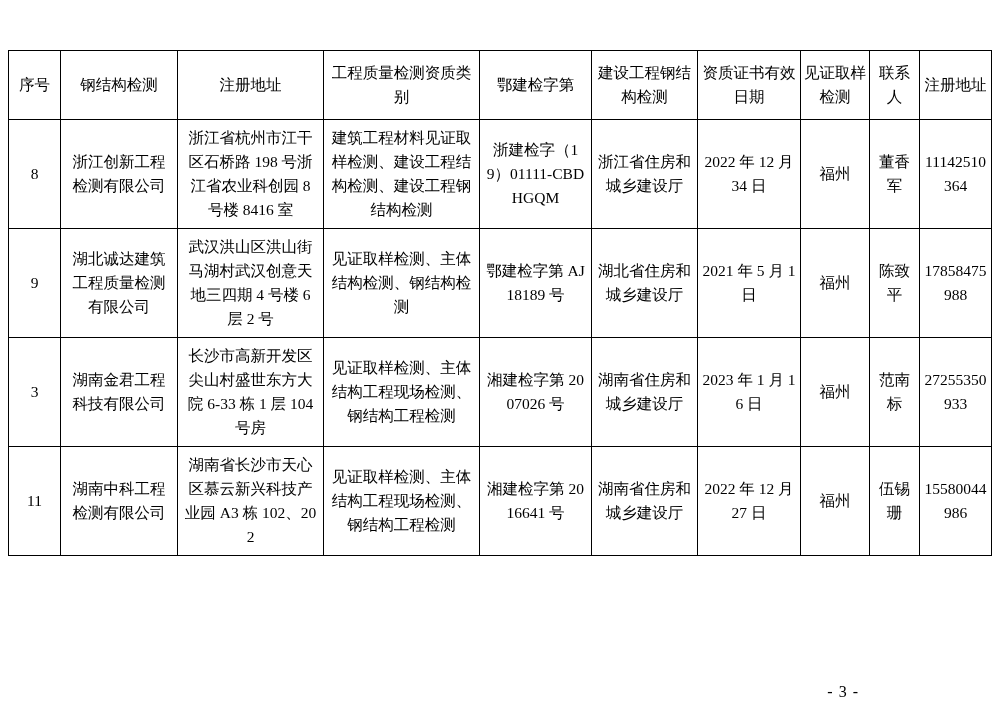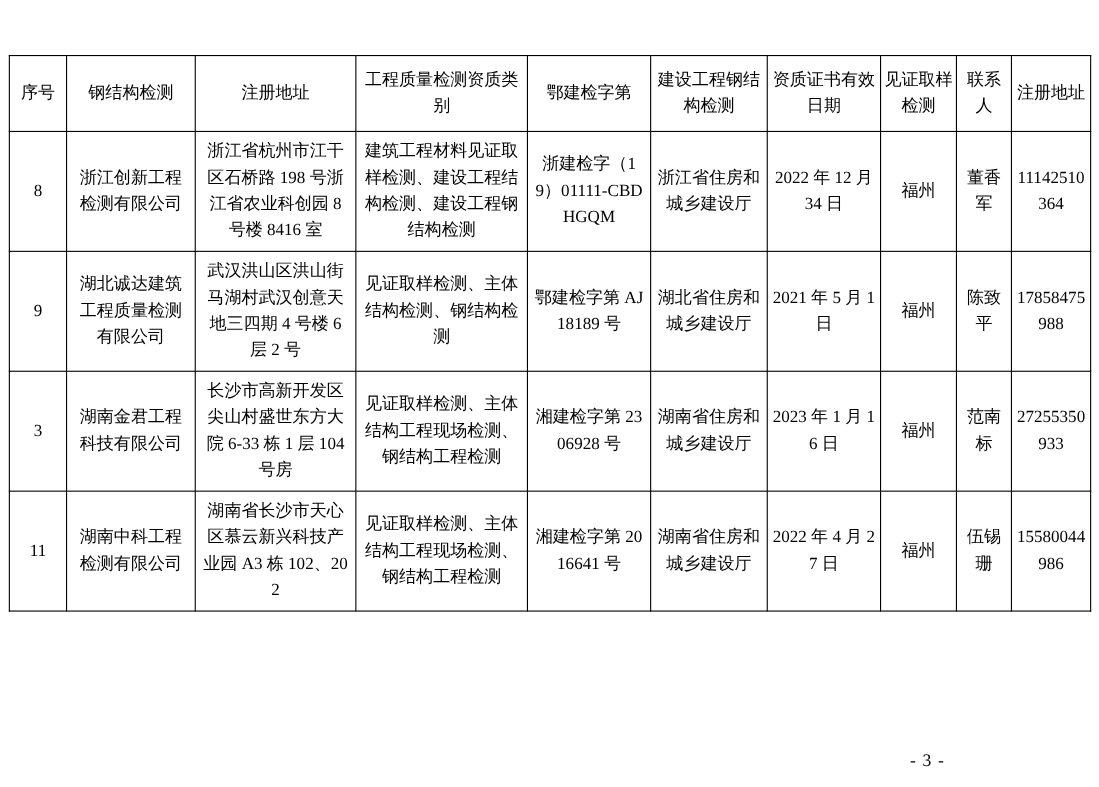--- a/index.html
+++ b/index.html
@@ -121,35 +121,35 @@
         <td>2021 年 5 月 1 日</td>
         <td>福州</td>
         <td>陈致平</td>
         <td>17858475988</td>
       </tr>
       <tr>
         <td class="idx">3</td>
         <td>湖南金君工程科技有限公司</td>
         <td>长沙市高新开发区尖山村盛世东方大院 6-33 栋 1 层 104 号房</td>
         <td>见证取样检测、主体结构工程现场检测、钢结构工程检测</td>
-        <td>湘建检字第 2306928 号</td>
+        <td>湘建检字第 2007026 号</td>
         <td>湖南省住房和城乡建设厅</td>
         <td>2023 年 1 月 16 日</td>
         <td>福州</td>
         <td>范南标</td>
         <td>27255350933</td>
       </tr>
       <tr>
         <td class="idx">11</td>
         <td>湖南中科工程检测有限公司</td>
         <td>湖南省长沙市天心区慕云新兴科技产业园 A3 栋 102、202</td>
         <td>见证取样检测、主体结构工程现场检测、钢结构工程检测</td>
         <td>湘建检字第 2016641 号</td>
         <td>湖南省住房和城乡建设厅</td>
-        <td>2022 年 4 月 27 日</td>
+        <td>2022 年 12 月 27 日</td>
         <td>福州</td>
         <td>伍锡珊</td>
         <td>15580044986</td>
       </tr>
     </tbody>
   </table>
 
   <div class="footer">- 3 -</div>
 
 </div>

